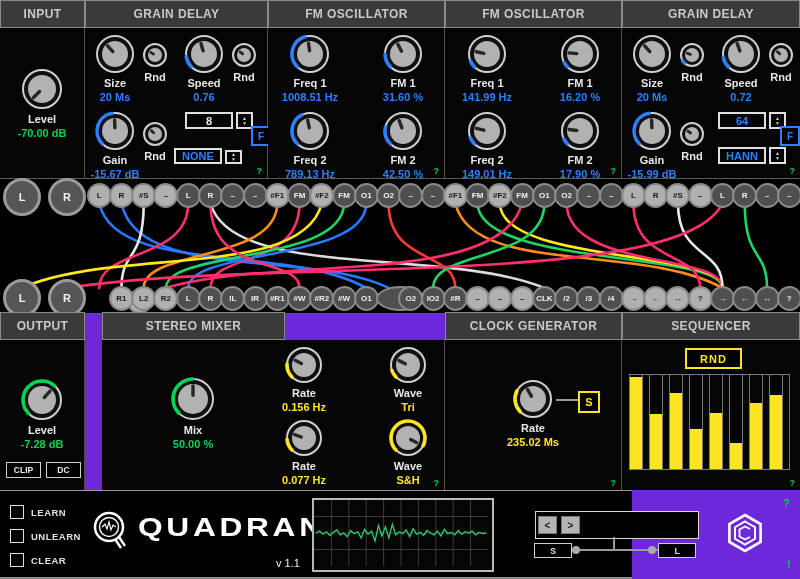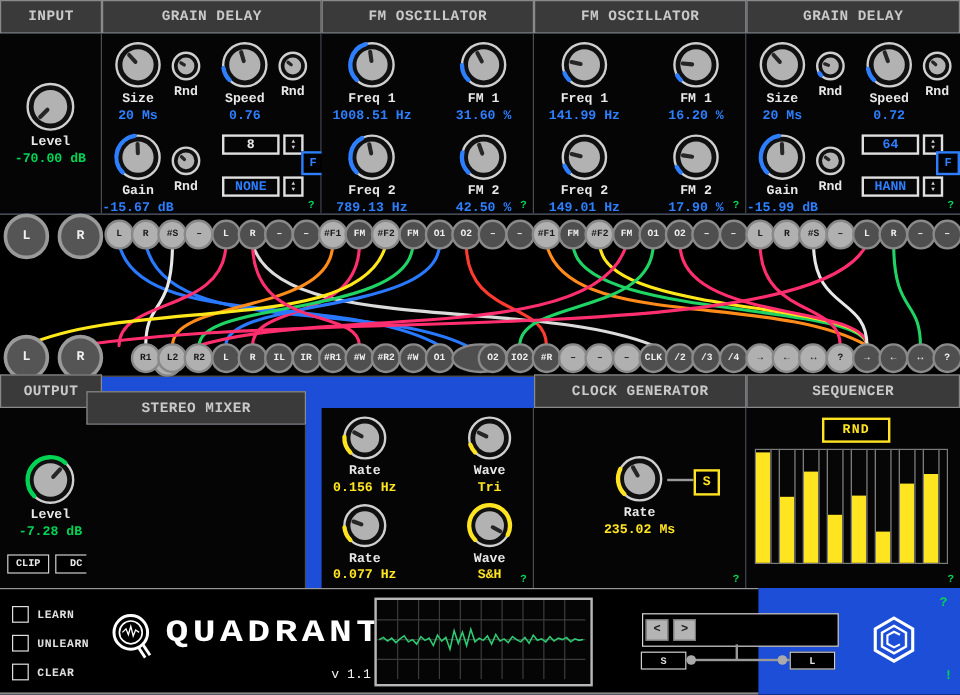--- a/index.html
+++ b/index.html
@@ -1,16 +1,16 @@
 <!DOCTYPE html>
 <html><head>
 <meta charset="utf-8">
 <style>
   html,body{margin:0;padding:0;background:#000;}
-  #app{position:relative;width:800px;height:579px;background:#1d4ed8;font-family:Liberation Mono, monospace;overflow:hidden;}
+  #app{position:relative;width:800px;height:579px;background:#6d28d9;font-family:Liberation Sans, sans-serif;overflow:hidden;}
   .panel{position:absolute;height:178px;}
   .phead{position:absolute;left:0;right:0;top:0;height:26px;background:#3a3a3a;border:1px solid #8a8a8a;
          display:flex;align-items:center;justify-content:center;color:#c9c9c9;font-weight:bold;font-size:12px;letter-spacing:.4px;}
   .pbody{position:absolute;left:0;right:0;top:28px;height:150px;background:#050505;border-right:1px solid #4d4d4d;}
   .pbody.last{border-right:none;}
   .kcell{position:absolute;display:flex;flex-direction:column;align-items:center;}
   .klabel{font-size:11px;font-weight:bold;color:#e8e8e8;margin-top:2px;white-space:nowrap;}
   .kvalue{font-size:11px;font-weight:bold;margin-top:2px;white-space:nowrap;}
   .help{position:absolute;right:5px;bottom:2px;color:#00d455;font-size:9px;font-weight:bold;}
   .sel{position:absolute;display:flex;align-items:stretch;height:17px;}
@@ -134,21 +134,21 @@
           </svg>
           <div class="klabel">Rnd</div>
         </div>
       <div class="sel" style="left:100px;top:84px;">
         <div class="selval" style="color: rgb(232, 232, 232);">8</div>
         <div class="stepper">
             <span>▲</span>
             <span>▼</span>
           </div>
       </div>
-      <div class="sel" style="left:100px;top:119px;">
+      <div class="sel" style="left:89px;top:119px;align-items:flex-end;">
         <div class="selval" style="color: rgb(46, 127, 255);">NONE</div>
         <div class="stepper">
             <span>▲</span>
             <span>▼</span>
           </div>
       </div>
       <div class="fbtn" style="left:166px;top:98px;">F</div>
       <div class="help">?</div>
     </div>
   </div>
@@ -437,25 +437,35 @@
             <line x1="22" y1="10" x2="22" y2="18.5" stroke="#262626" stroke-width="3.4" stroke-linecap="round" transform="rotate(42 22 22)"></line>
           </svg>
           <div class="klabel">Level</div>
           <div class="kvalue" style="color: rgb(0, 212, 85);">-7.28 dB</div>
         </div>
       <div class="minibtn" style="left:6px;top:122px;width:33px;">CLIP</div>
       <div class="minibtn" style="left:46px;top:122px;width:33px;">DC</div>
     </div>
   </div>
 
-  <div class="panel" style="left:72px;width:183px;top:312px;margin-top:14px;">
+  <div class="panel" style="left:102px;width:183px;top:312px;">
     <div class="phead">
         <span>STEREO MIXER</span>
       </div>
     <div class="pbody">
+      <div class="kcell" style="left:56px;top:36px;width:70px;">
+          <svg width="46" height="46">
+            <circle cx="23" cy="23" r="20" fill="#101010" stroke="#cfcfcf" stroke-width="2"></circle>
+            <path d="M 8.857864376269049 37.14213562373095 A 20 20 0 0 1 22.65095187125433 3.0030460968721755" fill="none" stroke="#00d455" stroke-width="3.6" stroke-linecap="round"></path>
+            <circle cx="23" cy="23" r="15" fill="#b2b2b2"></circle>
+            <line x1="23" y1="10" x2="23" y2="19.25" stroke="#262626" stroke-width="3.4" stroke-linecap="round" transform="rotate(0 23 23)"></line>
+          </svg>
+          <div class="klabel">Mix</div>
+          <div class="kvalue" style="color: rgb(0, 212, 85);">50.00 %</div>
+        </div>
       <div class="help">?</div>
     </div>
   </div>
 
   <div class="panel" style="left:268px;width:177px;top:312px;">
     <div class="pbody">
       <div class="kcell" style="left:1px;top:5px;width:70px;">
           <svg width="40" height="40">
             <circle cx="20" cy="20" r="17" fill="#101010" stroke="#cfcfcf" stroke-width="2"></circle>
             <path d="M 7.979184719828691 32.020815280171306 A 17 17 0 0 1 3.0232979091722463 19.11028874386995" fill="none" stroke="#ffe422" stroke-width="3.6" stroke-linecap="round"></path>

